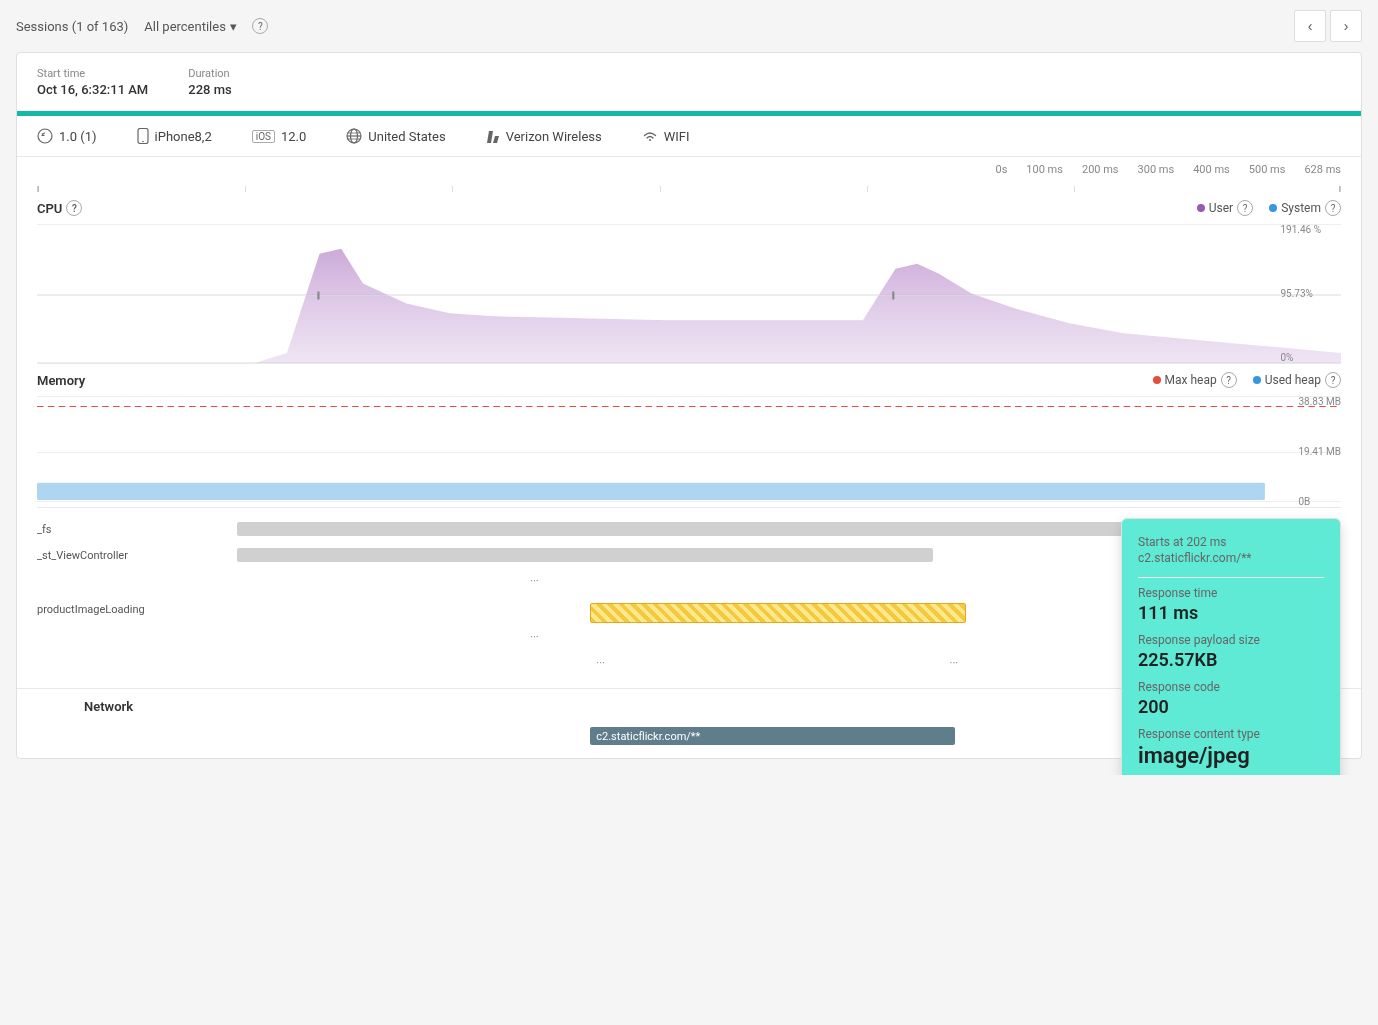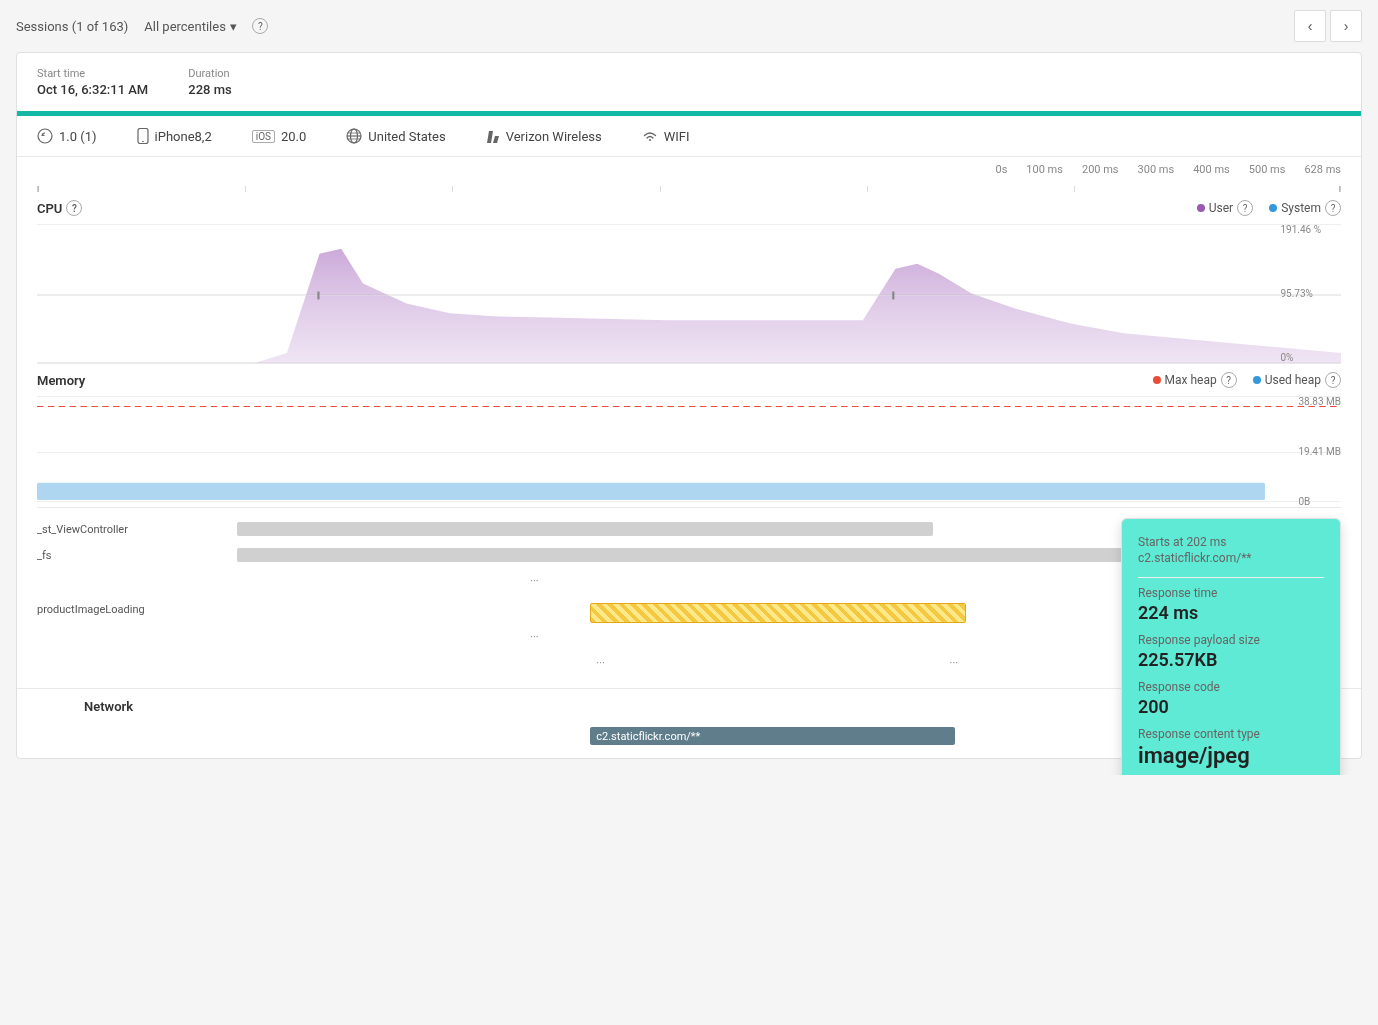--- a/index.html
+++ b/index.html
@@ -343,21 +343,21 @@
     </div>
     <div class="device-item">
       <svg width="12" height="16" viewBox="0 0 12 16">
         <rect x="1" y="0.5" width="10" height="15" rx="2" fill="none" stroke="#666" stroke-width="1.2"></rect>
         <circle cx="6" cy="13.5" r="0.8" fill="#666"></circle>
       </svg>
       <span>iPhone8,2</span>
     </div>
     <div class="device-item">
       <span style="font-size:10px;color:#666;border:1px solid #aaa;padding:0 3px;border-radius:2px;">iOS</span>
-      <span>20.0</span>
+      <span>12.0</span>
     </div>
     <div class="device-item">
       <svg width="16" height="16" viewBox="0 0 16 16">
         <circle cx="8" cy="8" r="7" fill="none" stroke="#666" stroke-width="1.2"></circle>
         <ellipse cx="8" cy="8" rx="3.5" ry="7" fill="none" stroke="#666" stroke-width="1.2"></ellipse>
         <line x1="1" y1="8" x2="15" y2="8" stroke="#666" stroke-width="1.2"></line>
         <line x1="2" y1="5" x2="14" y2="5" stroke="#666" stroke-width="0.8"></line>
         <line x1="2" y1="11" x2="14" y2="11" stroke="#666" stroke-width="0.8"></line>
       </svg>
       <span>United States</span>
@@ -487,30 +487,30 @@
           <span>19.41 MB</span>
           <span>0B</span>
         </div>
       </div>
     </div>
   </div>
 
   <div class="ondevice-section">
 
     <div class="trace-row">
+      <div class="trace-label">_fs</div>
+      <div class="trace-bar-container">
+        <div class="trace-bar trace-bar-gray" style="left:0;width:84%;"></div>
+      </div>
+    </div>
+
+    <div class="trace-row">
       <div class="trace-label">_st_ViewController</div>
       <div class="trace-bar-container">
         <div class="trace-bar trace-bar-gray" style="left:0;width:63%;"></div>
-      </div>
-    </div>
-
-    <div class="trace-row">
-      <div class="trace-label">_fs</div>
-      <div class="trace-bar-container">
-        <div class="trace-bar trace-bar-gray" style="left:0;width:84%;"></div>
       </div>
     </div>
 
     <div class="trace-row">
       <div class="trace-label"></div>
       <div class="trace-bar-container">
         <div class="trace-dots" style="position:absolute;left:26%;top:0;">···</div>
       </div>
     </div>
 
@@ -535,21 +535,21 @@
         <div class="trace-dots" style="position:absolute;left:64%;top:0;">···</div>
       </div>
     </div>
 
     <div class="tooltip-popup">
       <div class="tooltip-starts">Starts at 202 ms</div>
       <div class="tooltip-url">c2.staticflickr.com/**</div>
       <hr class="tooltip-divider">
       <div class="tooltip-row">
         <div class="tooltip-row-label">Response time</div>
-        <div class="tooltip-row-value">224 ms</div>
+        <div class="tooltip-row-value">111 ms</div>
       </div>
       <div class="tooltip-row">
         <div class="tooltip-row-label">Response payload size</div>
         <div class="tooltip-row-value">225.57KB</div>
       </div>
       <div class="tooltip-row">
         <div class="tooltip-row-label">Response code</div>
         <div class="tooltip-row-value">200</div>
       </div>
       <div class="tooltip-row">

